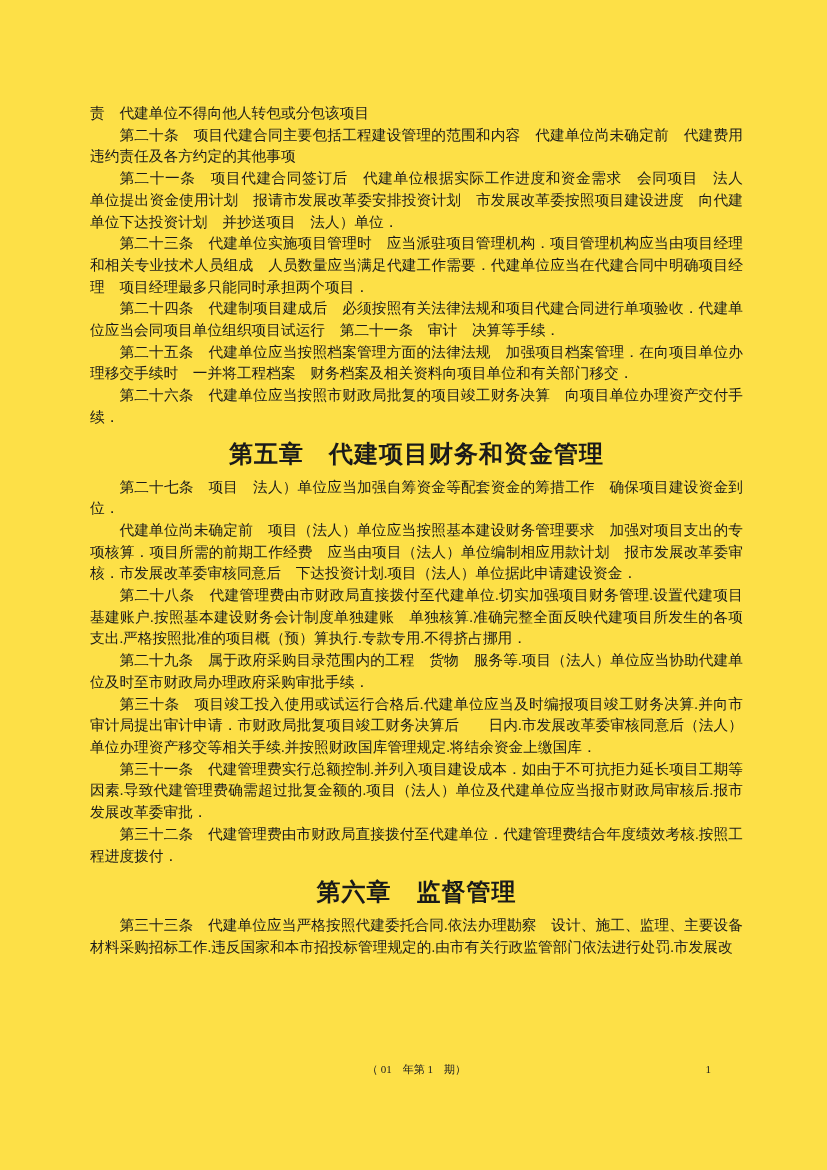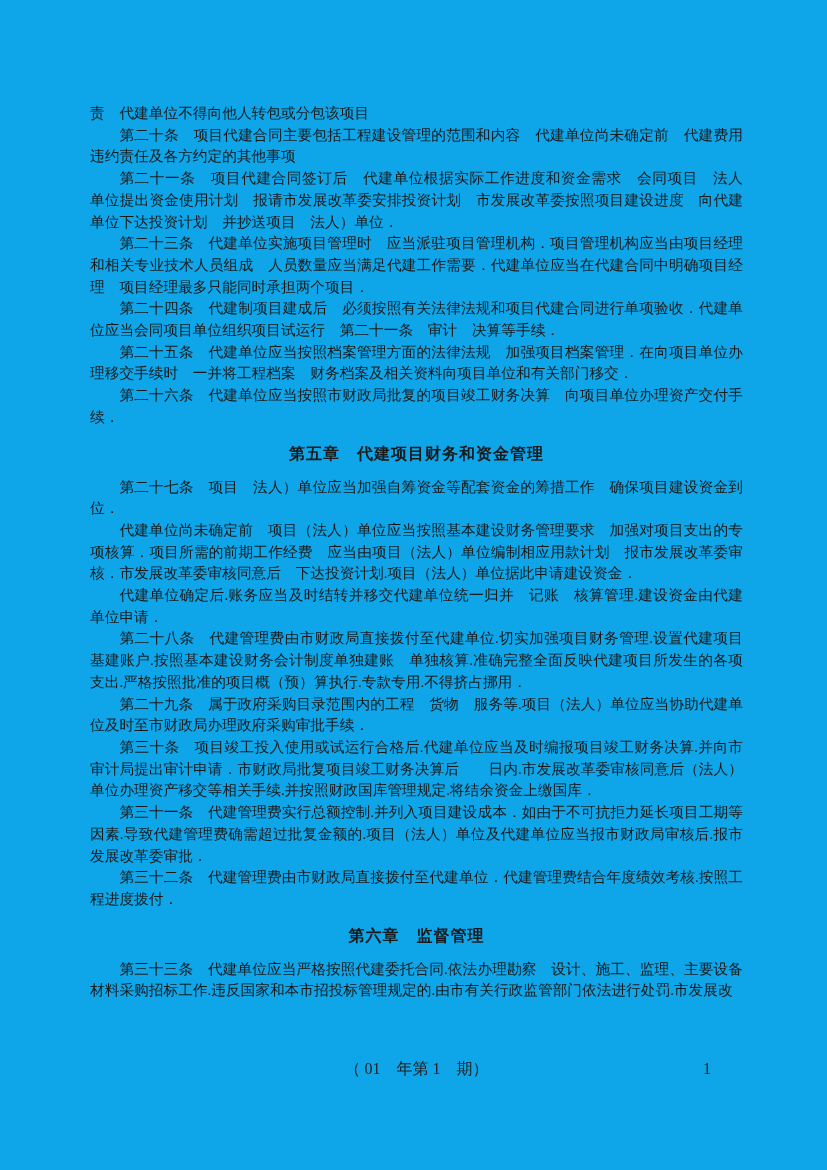--- a/index.html
+++ b/index.html
@@ -4,21 +4,21 @@
 <style>
   html, body {
     margin: 0;
     padding: 0;
     background: #ffffff;
   }
   .page {
     position: relative;
     width: 827px;
     height: 1170px;
-    background: #0ea5e9;
+    background: #fde047;
     overflow: hidden;
     font-family: "Liberation Serif", "DejaVu Serif", serif;
     color: #1a1a1a;
   }
   .content {
     position: absolute;
     left: 90px;
     top: 103px;
     width: 653px;
     font-size: 14.7px;
@@ -26,35 +26,35 @@
     text-align: justify;
   }
   .content p {
     margin: 0;
     text-indent: 2em;
   }
   .content p.continuation {
     text-indent: 0;
   }
   .content h2.chapter {
-    font-size: 16px;
+    font-size: 24px;
     font-weight: bold;
     text-align: center;
     text-indent: 0;
     margin: 11px 0 9px 0;
     line-height: 28px;
     letter-spacing: 1px;
   }
   .footer {
     position: absolute;
     top: 1058px;
     left: 90px;
     width: 653px;
     height: 22px;
-    font-size: 16px;
+    font-size: 11px;
     line-height: 22px;
     color: #222222;
   }
   .footer .issue {
     display: block;
     text-align: center;
   }
   .footer .pagenum {
     position: absolute;
     right: 32px;
@@ -69,21 +69,20 @@
       <p class="continuation">责　代建单位不得向他人转包或分包该项目</p>
       <p class="article">第二十条　项目代建合同主要包括工程建设管理的范围和内容　代建单位尚未确定前　代建费用　违约责任及各方约定的其他事项</p>
       <p class="article">第二十一条　项目代建合同签订后　代建单位根据实际工作进度和资金需求　会同项目　法人　单位提出资金使用计划　报请市发展改革委安排投资计划　市发展改革委按照项目建设进度　向代建单位下达投资计划　并抄送项目　法人）单位．</p>
       <p class="article">第二十三条　代建单位实施项目管理时　应当派驻项目管理机构．项目管理机构应当由项目经理和相关专业技术人员组成　人员数量应当满足代建工作需要．代建单位应当在代建合同中明确项目经理　项目经理最多只能同时承担两个项目．</p>
       <p class="article">第二十四条　代建制项目建成后　必须按照有关法律法规和项目代建合同进行单项验收．代建单位应当会同项目单位组织项目试运行　第二十一条　审计　决算等手续．</p>
       <p class="article">第二十五条　代建单位应当按照档案管理方面的法律法规　加强项目档案管理．在向项目单位办理移交手续时　一并将工程档案　财务档案及相关资料向项目单位和有关部门移交．</p>
       <p class="article">第二十六条　代建单位应当按照市财政局批复的项目竣工财务决算　向项目单位办理资产交付手续．</p>
       <h2 class="chapter">第五章　代建项目财务和资金管理</h2>
       <p class="article">第二十七条　项目　法人）单位应当加强自筹资金等配套资金的筹措工作　确保项目建设资金到位．</p>
       <p class="article">代建单位尚未确定前　项目（法人）单位应当按照基本建设财务管理要求　加强对项目支出的专项核算．项目所需的前期工作经费　应当由项目（法人）单位编制相应用款计划　报市发展改革委审核．市发展改革委审核同意后　下达投资计划.项目（法人）单位据此申请建设资金．</p>
-      <p class="article">代建单位确定后.账务应当及时结转并移交代建单位统一归并　记账　核算管理.建设资金由代建单位申请．</p>
       <p class="article">第二十八条　代建管理费由市财政局直接拨付至代建单位.切实加强项目财务管理.设置代建项目基建账户.按照基本建设财务会计制度单独建账　单独核算.准确完整全面反映代建项目所发生的各项支出.严格按照批准的项目概（预）算执行.专款专用.不得挤占挪用．</p>
       <p class="article">第二十九条　属于政府采购目录范围内的工程　货物　服务等.项目（法人）单位应当协助代建单位及时至市财政局办理政府采购审批手续．</p>
       <p class="article">第三十条　项目竣工投入使用或试运行合格后.代建单位应当及时编报项目竣工财务决算.并向市审计局提出审计申请．市财政局批复项目竣工财务决算后　　日内.市发展改革委审核同意后（法人）单位办理资产移交等相关手续.并按照财政国库管理规定.将结余资金上缴国库．</p>
       <p class="article">第三十一条　代建管理费实行总额控制.并列入项目建设成本．如由于不可抗拒力延长项目工期等因素.导致代建管理费确需超过批复金额的.项目（法人）单位及代建单位应当报市财政局审核后.报市发展改革委审批．</p>
       <p class="article">第三十二条　代建管理费由市财政局直接拨付至代建单位．代建管理费结合年度绩效考核.按照工程进度拨付．</p>
       <h2 class="chapter">第六章　监督管理</h2>
       <p class="article">第三十三条　代建单位应当严格按照代建委托合同.依法办理勘察　设计、施工、监理、主要设备材料采购招标工作.违反国家和本市招投标管理规定的.由市有关行政监管部门依法进行处罚.市发展改</p>
     </div>
   <div class="footer">
     <span class="issue">（ 01　年第 1　期）</span>

